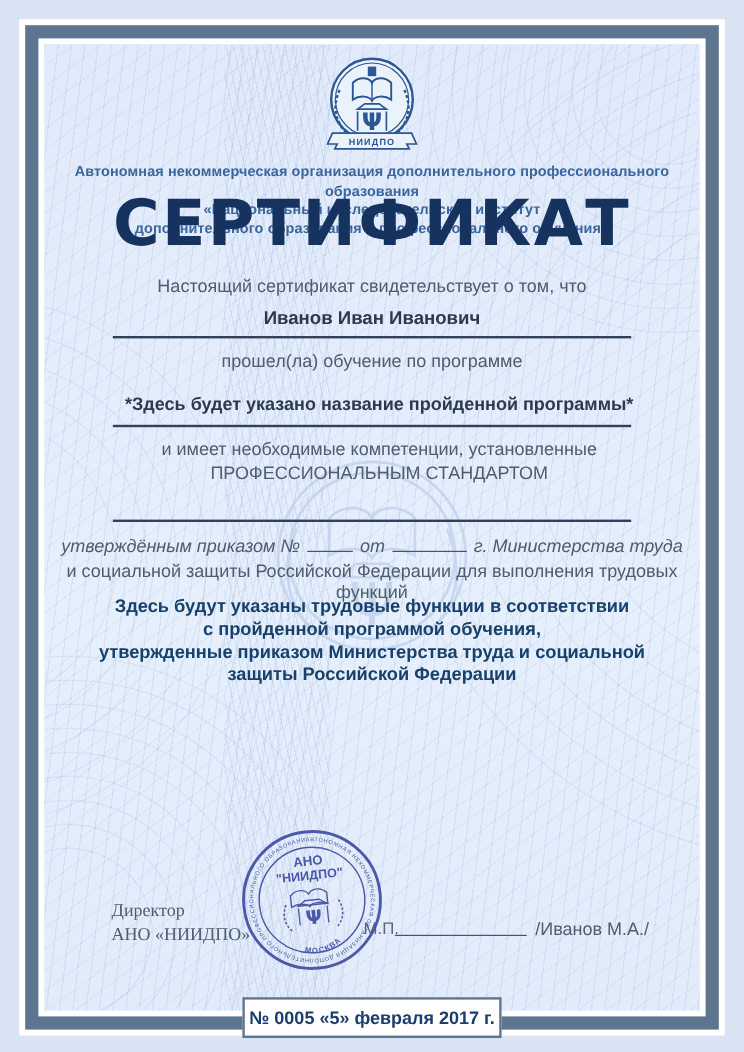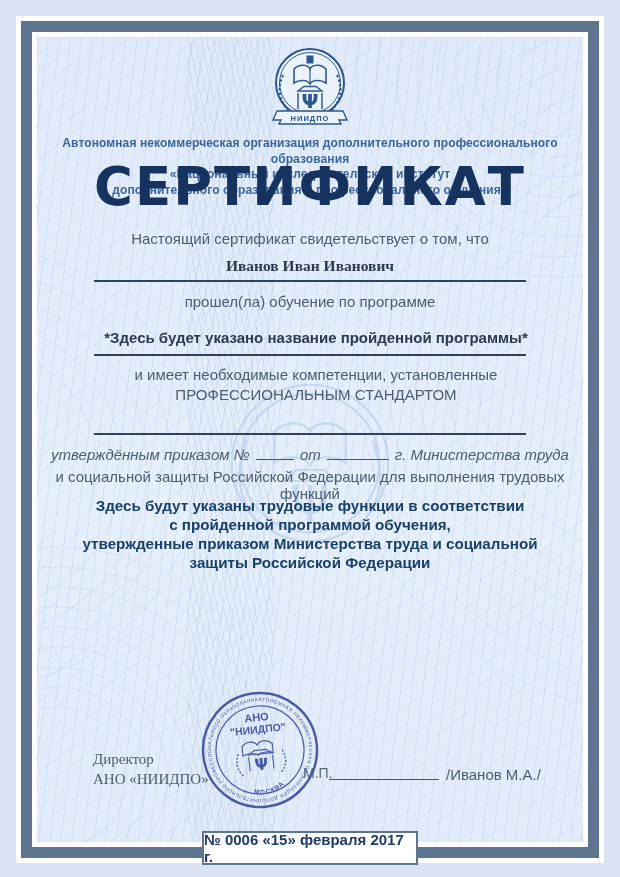--- a/index.html
+++ b/index.html
@@ -31,21 +31,21 @@
   .swirls{position:absolute; inset:0; width:100%; height:100%;}
   .watermark{position:absolute; left:168px; top:330px; width:210px; height:210px; opacity:.75;}
   .block{position:absolute; left:0; right:0; text-align:center;}
   .pre{white-space:pre-line;}
   .org-name{top:99px; font-size:12px; line-height:15.6px; color:#3a659d; font-weight:bold; letter-spacing:.1px;}
   .title{
     top:119px; font-family:"DejaVu Sans",sans-serif; font-weight:bold;
     font-size:53px; letter-spacing:2px; color:#16335f;
   }
   .statement{top:193px; font-size:15px; color:#4d5d6c;}
-  .name{top:220px; font-size:15.5px; font-weight:bold; color:#2b3a4e;font-family:Liberation Serif, serif;}
+  .name{top:220px; font-size:15.5px; font-weight:bold; color:#2b3a4e;}
   .rule{position:absolute; left:57px; width:432px; height:0; border-top:2px solid #31415a;}
   .rule1{top:243px;} .rule2{top:317px;} .rule3{top:396px;}
   .training{top:256px; font-size:15px; color:#4d5d6c;}
   .program{top:292px; font-size:15px; font-weight:bold; color:#2b3a4e;margin-left:12px;}
   .competence{top:328px; font-size:15px; line-height:19.5px; color:#4d5d6c;margin-left:12px;}
   .order1{top:409px; font-size:15px; color:#4d5d6c;font-style:italic;}
   .order2{top:431px; font-size:15px; color:#4d5d6c;}
   .blank{display:inline-block; height:13px; border-bottom:1.5px solid #44566a; vertical-align:baseline;}
   .blank-no{width:38px; margin:0 6px;}
   .blank-date{width:62px; margin:0 6px;}
@@ -188,15 +188,15 @@
       <text font-family="Liberation Sans, sans-serif" fill="#4352a5">
         <textPath href="#mosc" startOffset="30%" font-size="6.5" font-weight="bold" letter-spacing="1">МОСКВА</textPath>
       </text>
     </svg>
 
     <div class="sig-line"></div>
     <div class="signer">/Иванов М.А./</div>
   </div>
 
   <div class="footer-box">
-    <span>№ 0006 «15» февраля 2017 г.</span>
+    <span>№ 0005 «5» февраля 2017 г.</span>
   </div>
 </div>
 
 </body></html>

